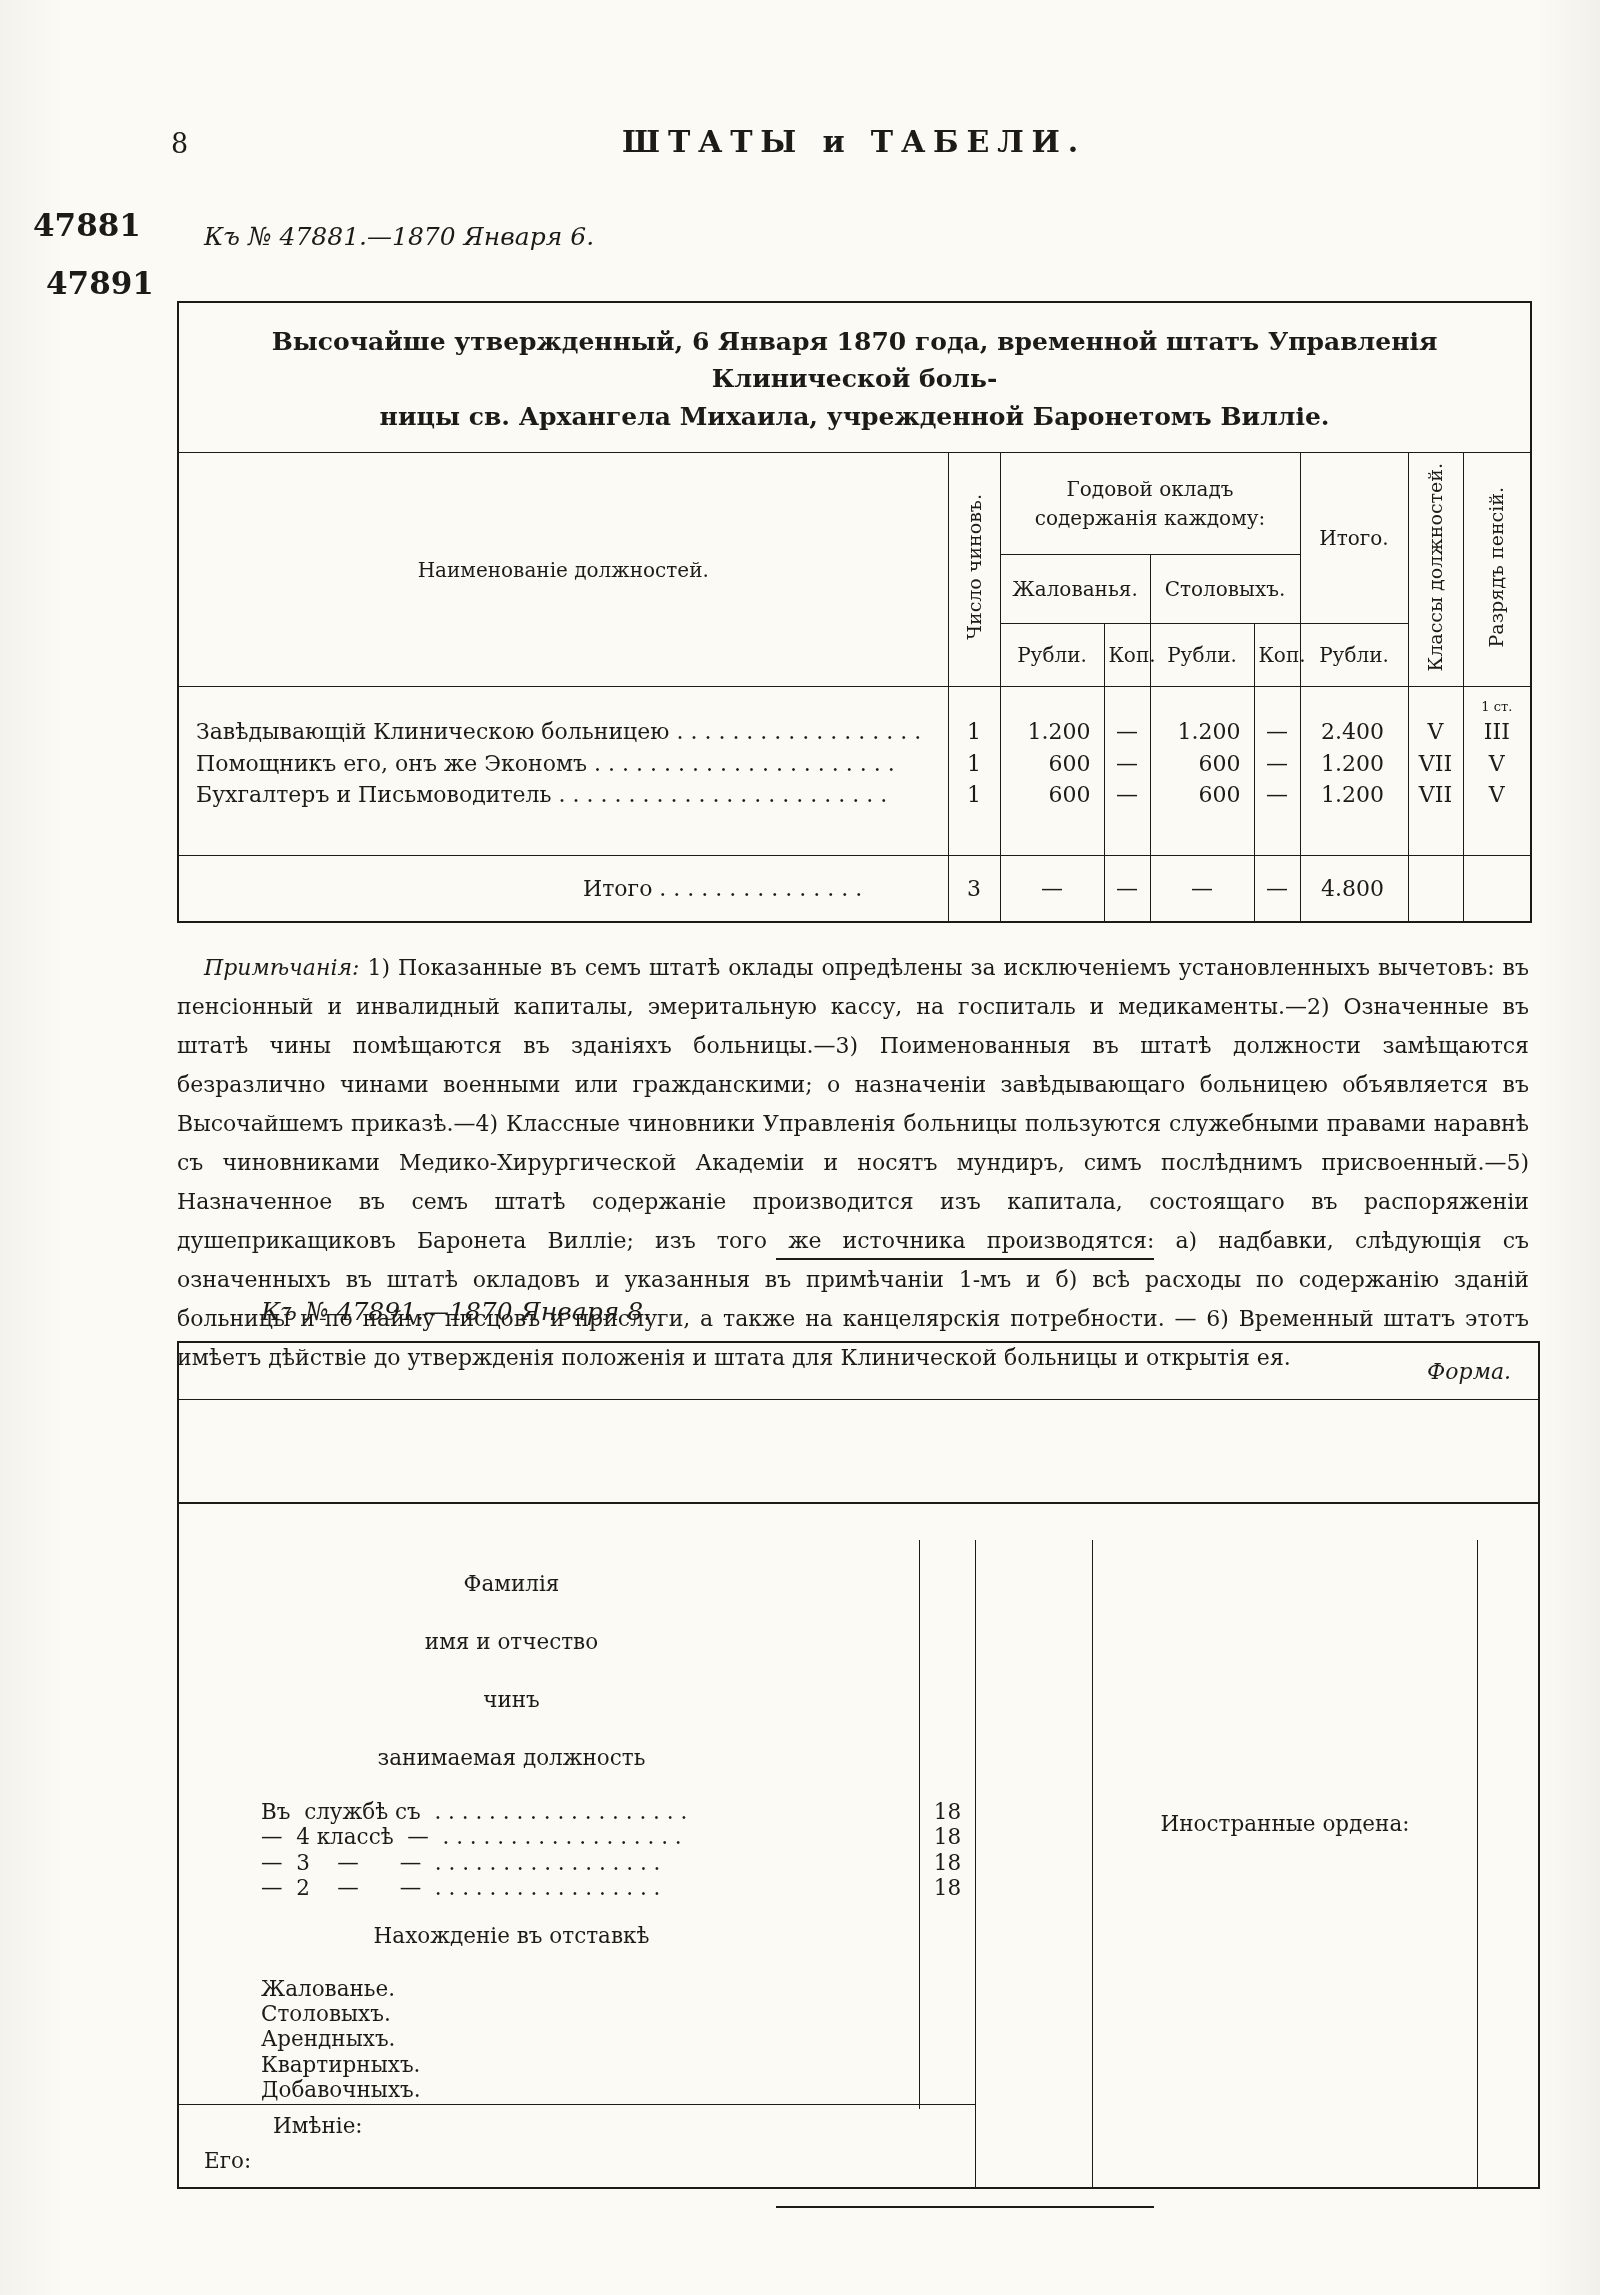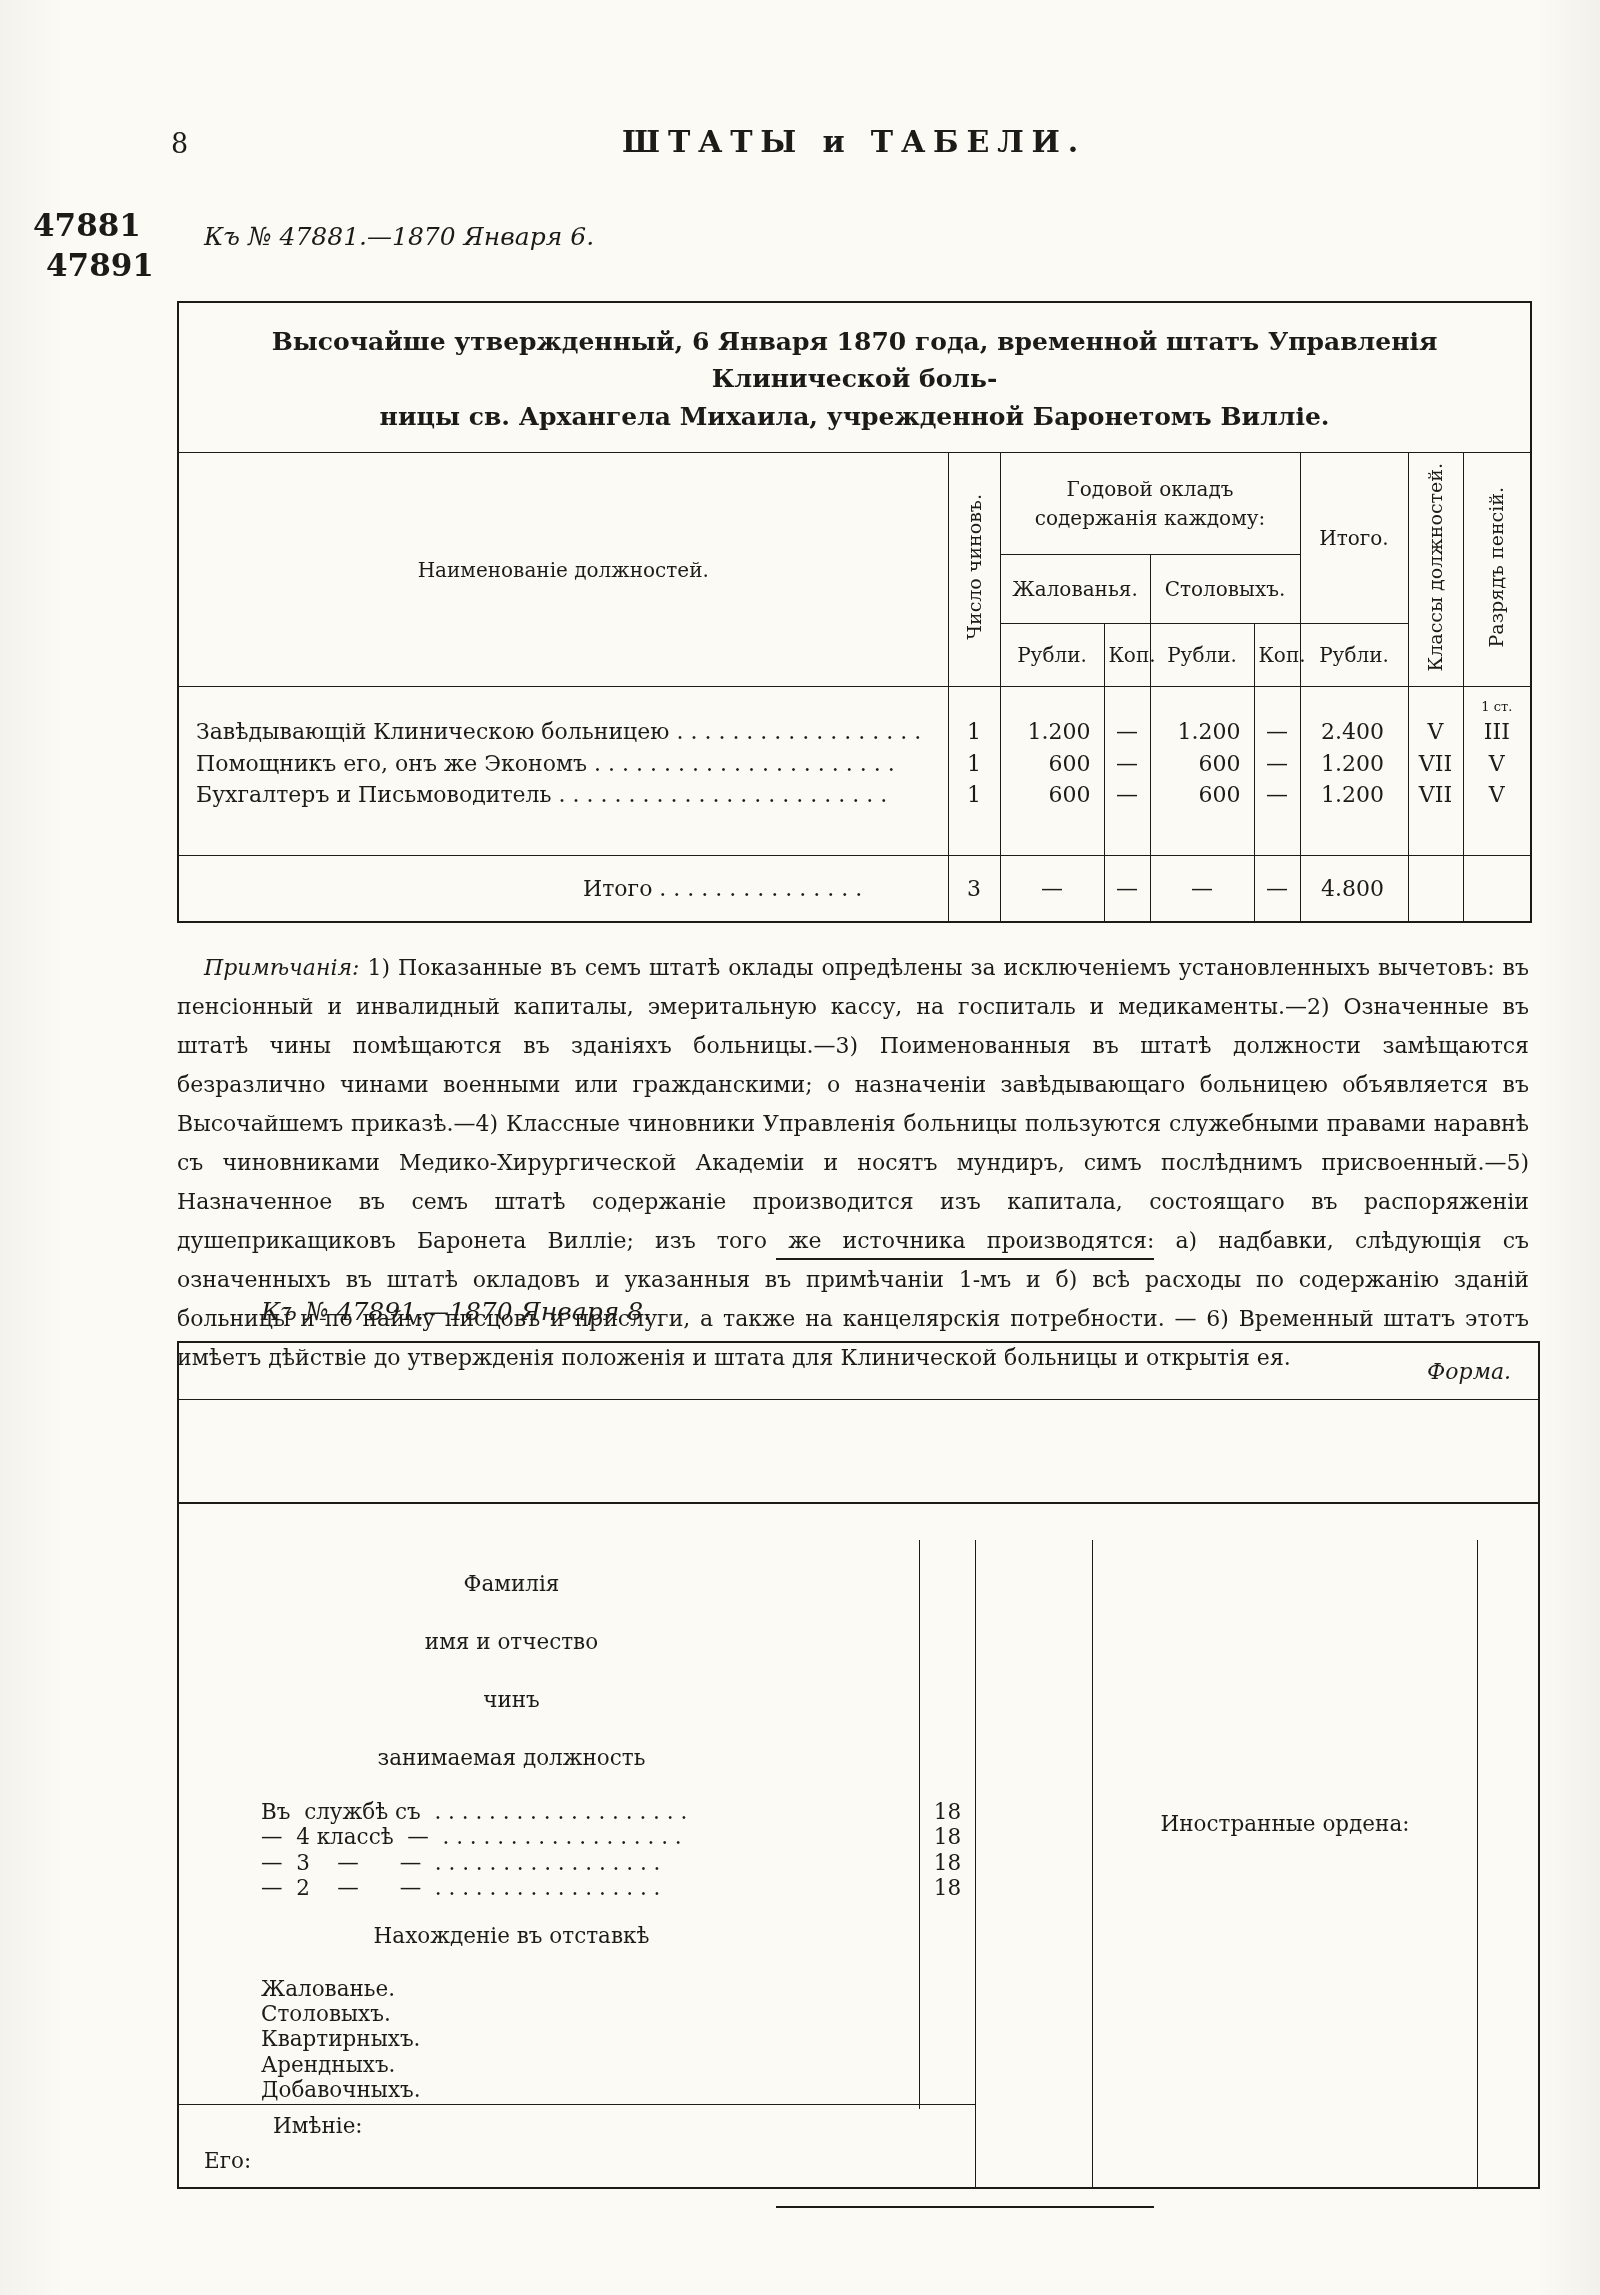--- a/index.html
+++ b/index.html
@@ -14,21 +14,21 @@
   }
 
   
   .page-number { position:absolute; left:171px; top:128px; font-size:27px; }
   .main-header {
     position:absolute; left:177px; top:124px; width:1354px;
     text-align:center; font-size:30px; font-weight:bold; letter-spacing:7.8px;
   }
   .margin-num { position:absolute; font-size:31px; font-weight:bold; }
   .margin-num.top { left:33px; top:207px; }
-  .margin-num.bottom { left:46px; top:247px; }
+  .margin-num.bottom { left:46px; top:265px; }
   .section-heading { position:absolute; font-size:25px; font-style:italic; }
   .heading-1 { left:204px; top:222px; }
   .heading-2 { left:261px; top:1297px; }
 
   
   table.staff-table {
     position:absolute; left:177px; top:301px; width:1354px;
     border-collapse:collapse; table-layout:fixed;
     border:2px solid #1d1b18;
     font-size:22px;
@@ -256,22 +256,22 @@
             <span class="service-label">—  2    —      —  . . . . . . . . . . . . . . . . .</span>
             <span class="service-val">18</span>
           </div>
         </div>
 
         <div class="retirement">Нахожденіе въ отставкѣ</div>
 
         <div class="money-list">
           <div class="money-item">Жалованье.</div>
           <div class="money-item">Столовыхъ.</div>
+          <div class="money-item">Арендныхъ.</div>
           <div class="money-item">Квартирныхъ.</div>
-          <div class="money-item">Арендныхъ.</div>
           <div class="money-item">Добавочныхъ.</div>
         </div>
 
         <div class="labels-rule"></div>
 
         <div class="estate">Имѣніе:</div>
         <div class="his">Его:</div>
         <div class="wife">Жены:</div>
         <div class="court">Бытность подъ судомъ (если былъ).</div>
       </div>

